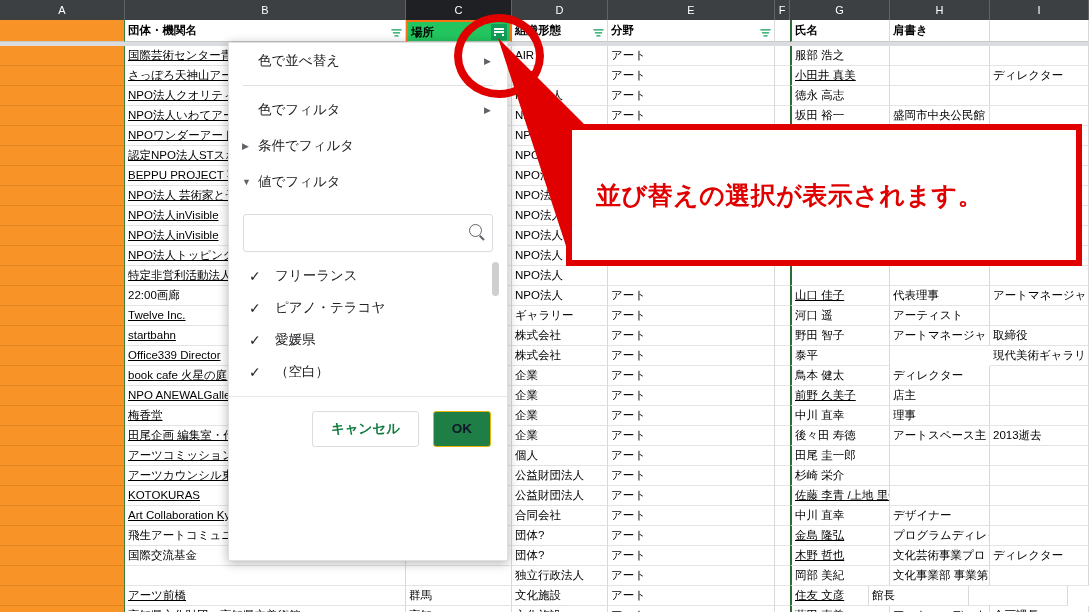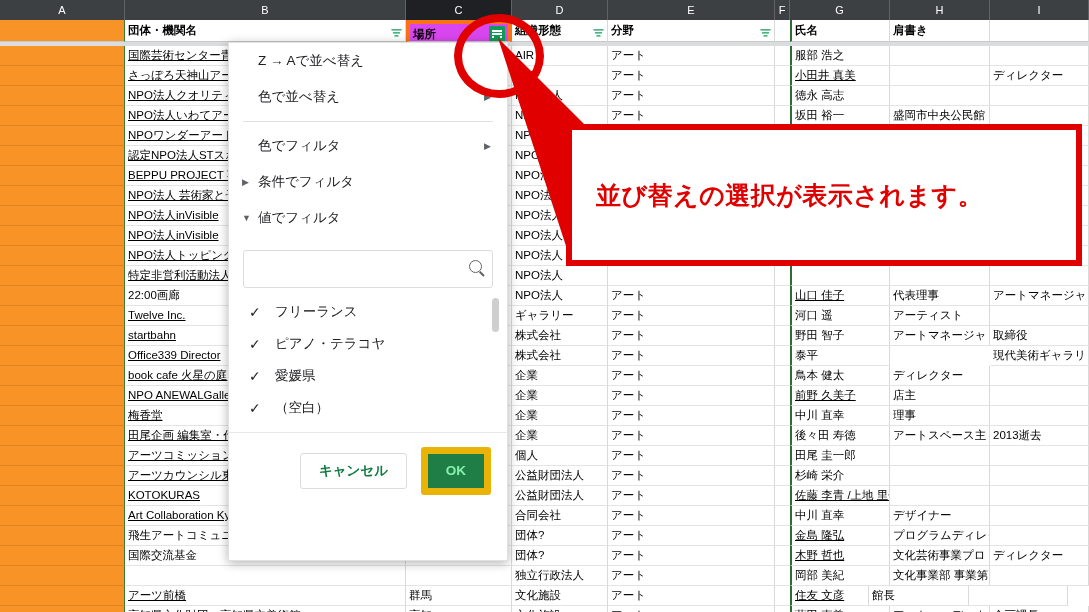--- a/index.html
+++ b/index.html
@@ -39,22 +39,22 @@
   .row.hdr .cell{font-weight:bold;line-height:21px;border-bottom:1px solid #c8c8c8;}
   .cell.a{background:#f79327;border-right:1px solid #3a7d3a;border-bottom:1px solid #e08420;}
   .row.hdr .cell.a{background:#f79327;}
   .cell.c-col{}
   .cell.g-col{border-left:2px solid #2e6b35;}
   .cell.f-col{border-right:none;}
   .lnk{text-decoration:underline;color:#000;}
   .filt{float:right;width:11px;height:11px;margin-top:5px;margin-left:2px;}
   
   .cell.selhdr{
-    border:4px solid #f97316;
-    background:#d946ef;
+    border:2px solid #f97316;
+    background:#22c55e;
     position:relative;
   }
   .greenbtn{
     float:right;width:16px;height:16px;background:#0f9d58;
     margin-top:2px;border-radius:1px;position:relative;
   }
   .greenbtn:before{
     content:"";position:absolute;left:3px;top:4px;width:10px;height:1.5px;
     background:#fff;box-shadow:0 3px 0 0 #fff, 0 6px 0 0 #fff;
   }
@@ -92,21 +92,21 @@
   .vlist{margin-top:8px;position:relative;height:128px;}
   .vitem{height:32px;line-height:32px;padding-left:46px;position:relative;font-size:13.5px;}
   .vitem .chk{position:absolute;left:20px;top:0;line-height:32px;font-size:14px;color:#202124;}
   .vbar{position:absolute;right:8px;top:2px;width:7px;height:34px;background:#cfcfcf;border-radius:4px;}
   .mfoot{border-top:1px solid #e8e8e8;margin-top:8px;padding:14px 16px 0 0;text-align:right;}
   .btn{
     display:inline-block;height:34px;line-height:34px;border-radius:3px;
     font-size:13.5px;padding:0 18px;margin-left:10px;font-weight:bold;
   }
   .btn.cancel{border:1px solid #dadce0;background:#fff;color:#0f7b40;}
-  .btn.ok{background:#1e7e45;color:#86efac;border:7px solid #eab308;}
+  .btn.ok{background:#1e7e45;color:#0f172a;border:1px solid #eab308;}
   
   #annot{
     position:absolute;left:566px;top:124px;width:516px;height:142px;
     border:6px solid #e00000;background:#fff;z-index:60;
     box-sizing:border-box;
     display:flex;flex-direction:column;justify-content:center;
     padding-left:24px;
   }
   #annot div{
     color:#e00000;font-weight:bold;font-size:25px;line-height:44px;
@@ -470,23 +470,20 @@
       <div class="cell e-col" style="width: 167px;"><span>アート</span></div>
       <div class="cell f-col" style="width: 15px;"></div>
       <div class="cell g-col" style="width: 100px;"><span>藤田 直義</span></div>
       <div class="cell h-col" style="width: 100px;"><span>アートコーディネ</span></div>
       <div class="cell i-col" style="width: 99px;"><span>企画課長</span></div>
     </div>
   </div>
 
 <div id="menu">
   <div class="mi">
-    <span>Z → Aで並べ替え</span>
-  </div>
-  <div class="mi">
     <span>色で並べ替え</span>
     <span class="arrow">▶</span>
   </div>
   <div class="mdiv"></div>
   <div class="mi">
     <span>色でフィルタ</span>
     <span class="arrow">▶</span>
   </div>
   <div class="mi">
     <span class="lead">▶</span>

